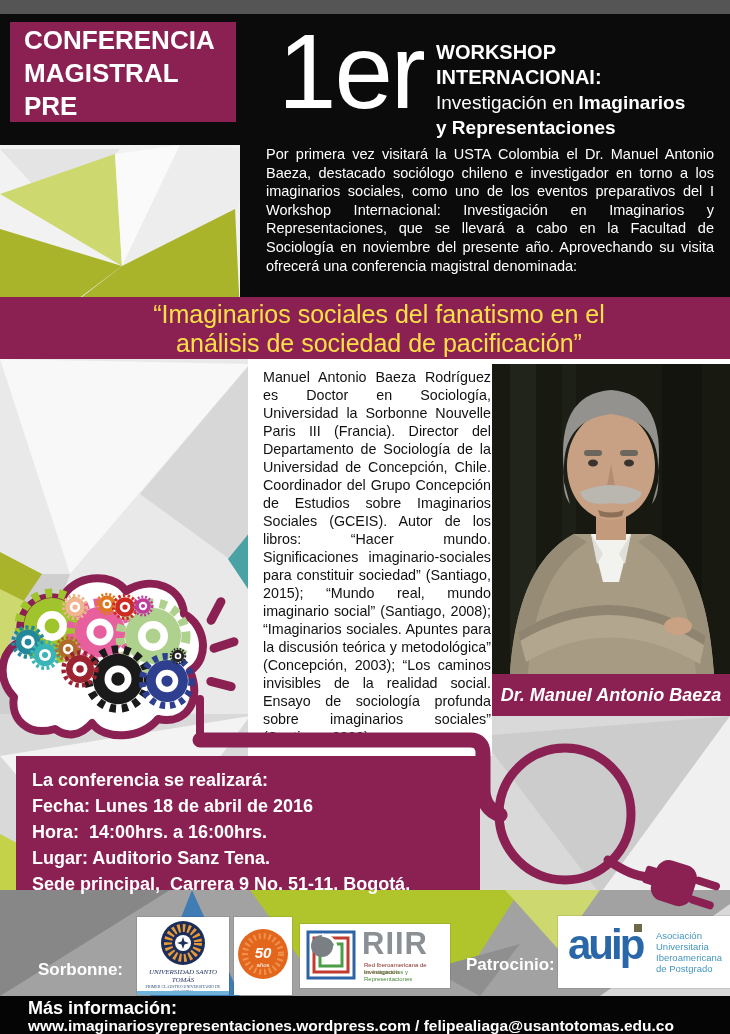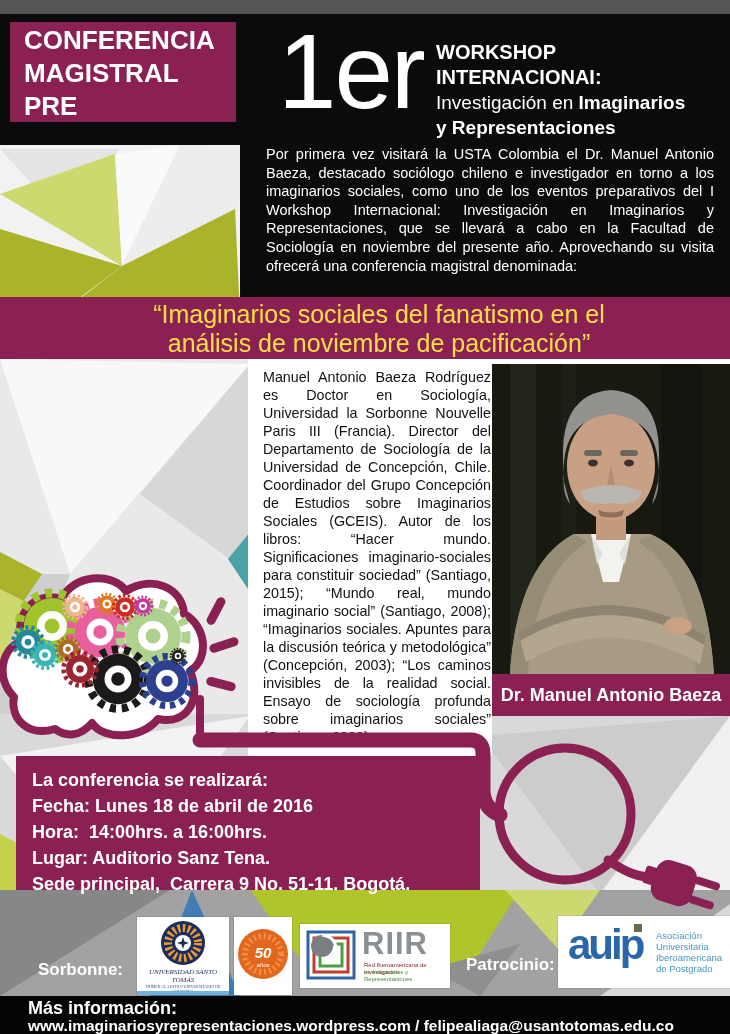--- a/index.html
+++ b/index.html
@@ -23,21 +23,21 @@
 
   .banner{left:0;top:283px;width:730px;height:62px;background:#8a2152;color:#fde047;
           font-size:25px;line-height:29px;text-align:center;padding-top:3px;box-sizing:border-box;
           padding-left:28px;}
 
   .bio-box{left:248px;top:345px;width:244px;height:397px;background:#fff;}
   .bio-text{left:263px;top:354px;width:228px;color:#111;font-size:14.3px;line-height:18px;text-align:justify;}
 
   .photo{left:492px;top:350px;width:238px;height:310px;}
   .caption{left:492px;top:660px;width:238px;height:42px;background:#8a2152;color:#fff;
-           font-weight:bold;font-size:18px;line-height:42px;text-align:center;}
+           font-weight:bold;font-size:18px;line-height:42px;text-align:center;font-style:italic;}
 
   .event-box{left:16px;top:742px;width:464px;height:134px;background:#8a2152;color:#fff;
              font-weight:bold;font-size:18px;line-height:26px;padding:11px 0 0 16px;box-sizing:border-box;}
   .event-line{white-space:pre-wrap;}
 
   .org-label{left:38px;top:946px;color:#fff;font-weight:bold;font-size:17px;}
   .pat-label{left:466px;top:941px;color:#fff;font-weight:bold;font-size:17px;}
 
   .logo-box{background:#fff;box-shadow:0 0 0 1px rgba(0,0,0,0.08);}
   .usta{left:137px;top:903px;width:92px;height:78px;text-align:center;}
@@ -116,21 +116,21 @@
   <div class="abs wtitle">
     <div class="l1">WORKSHOP INTERNACIONAI:</div>
     <div><span>Investigación en </span><span class="b">Imaginarios</span></div>
     <div class="b">y Representaciones</div>
   </div>
 
   <p class="abs intro-text" style="margin:0">Por primera vez visitará la USTA Colombia el Dr. Manuel Antonio Baeza, destacado sociólogo chileno e investigador en torno a los imaginarios sociales, como uno de los eventos preparativos del I Workshop Internacional: Investigación en Imaginarios y Representaciones, que se llevará a cabo en la Facultad de Sociología en noviembre del presente año. Aprovechando su visita ofrecerá una conferencia magistral denominada:</p>
 
   <div class="abs banner">
     <div>“Imaginarios sociales del fanatismo en el</div>
-    <div>análisis de noviembre de pacificación”</div>
+    <div>análisis de sociedad de pacificación”</div>
   </div>
 
   <div class="abs bio-box"></div>
   <p class="abs bio-text" style="margin:0">Manuel Antonio Baeza Rodríguez es Doctor en Sociología, Universidad la Sorbonne Nouvelle Paris III (Francia). Director del Departamento de Sociología de la Universidad de Concepción, Chile. Coordinador del Grupo Concepción de Estudios sobre Imaginarios Sociales (GCEIS). Autor de los libros: “Hacer mundo. Significaciones imaginario-sociales para constituir sociedad” (Santiago, 2015); “Mundo real, mundo imaginario social” (Santiago, 2008); “Imaginarios sociales. Apuntes para la discusión teórica y metodológica” (Concepción, 2003); “Los caminos invisibles de la realidad social. Ensayo de sociología profunda sobre imaginarios sociales” (Santiago, 2000).</p>
 
   <div class="abs photo">
     <svg width="238" height="310" viewBox="0 0 238 310">
       <rect width="238" height="310" fill="#181a12"></rect>
       <rect x="18" y="0" width="26" height="310" fill="#20241a"></rect>
       <rect x="170" y="0" width="40" height="310" fill="#12140d"></rect>

